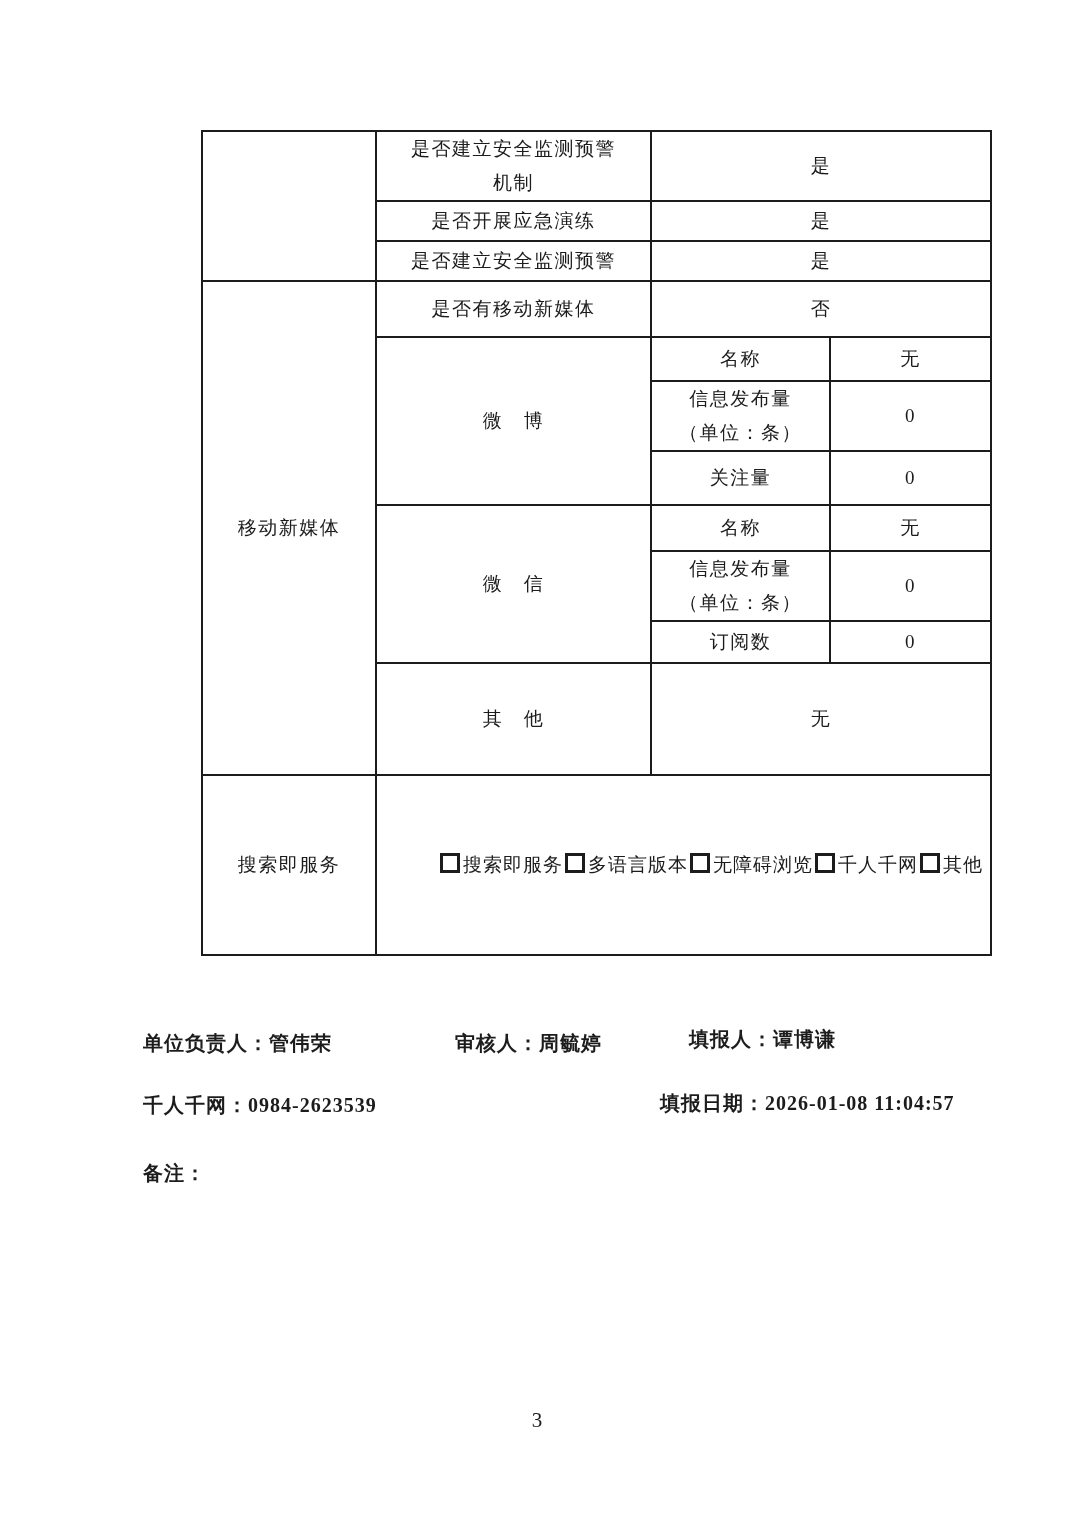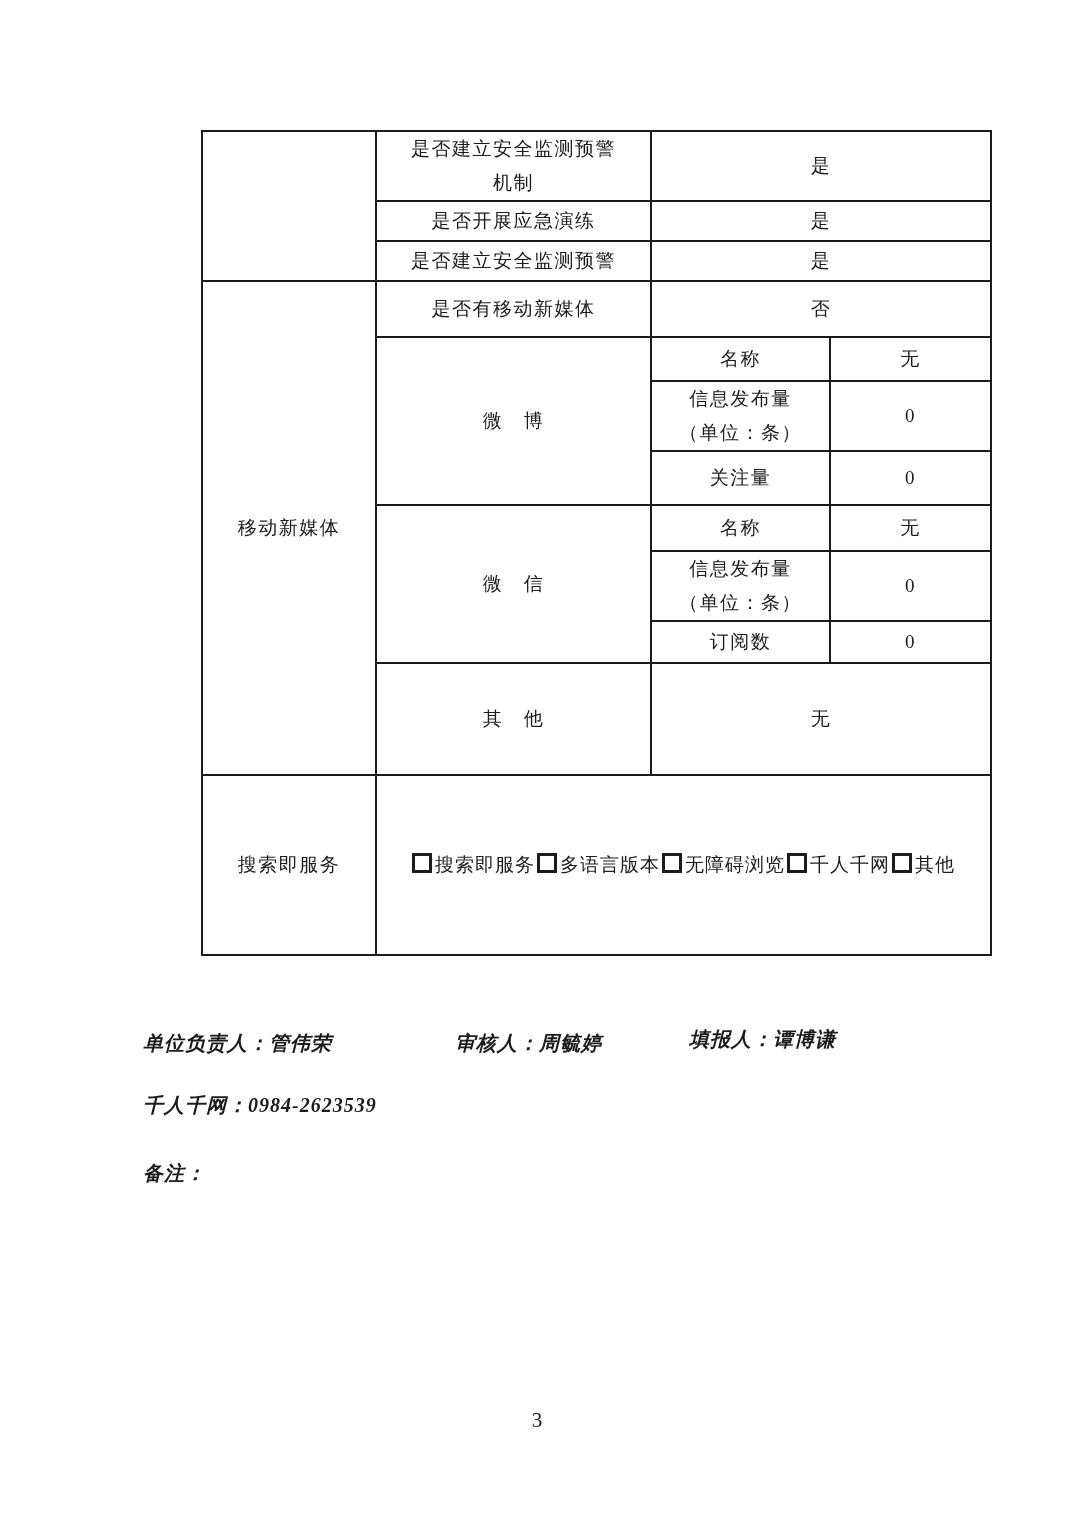--- a/index.html
+++ b/index.html
@@ -35,37 +35,37 @@
   tr.h56 td{height:52px}
   tr.h48 td{height:44px}
   tr.h44 td{height:40px}
   tr.h114 td{height:110px}
   tr.h182 td{height:178px}
   .two-line div{line-height:34px;}
   .cb-line{
     white-space:nowrap;
     font-size:19px;
     letter-spacing:1px;
+    text-align:right;
   }
   .cb-item{display:inline-block;margin:0 1px;}
   .cb-box{
     display:inline-block;
     width:14px;height:14px;
     border:3px solid #1c1c1c;
     vertical-align:-2px;
     margin-right:3px;
     background:#ffffff;
   }
   .foot{
     position:absolute;
     font-size:20px;
     font-weight:700;
     letter-spacing:1px;
     white-space:nowrap;
-    font-style:italic;
   }
   .pageno{
     position:absolute;
     left:0;top:1408px;
     width:100%;
     text-align:center;
     font-size:21px;
     letter-spacing:0;
   }
 </style>
@@ -153,17 +153,18 @@
         </td>
       </tr>
     </tbody>
   </table>
 
   <div class="foot" style="left:143px;top:1030px"><span>单位负责人：</span><span>管伟荣</span></div>
   <div class="foot" style="left:455px;top:1030px"><span>审核人：</span><span>周毓婷</span></div>
   <div class="foot" style="left:689px;top:1026px"><span>填报人：</span><span>谭博谦</span></div>
 
   <div class="foot" style="left:143px;top:1092px"><span>千人千网：</span><span>0984-2623539</span></div>
+  <div class="foot" style="left:660px;top:1090px"><span>填报日期：</span><span>2026-01-08 11:04:57</span></div>
 
   <div class="foot" style="left:143px;top:1160px"><span>备注：</span></div>
 
   <div class="pageno">3</div>
 </div>
 
 </body></html>

